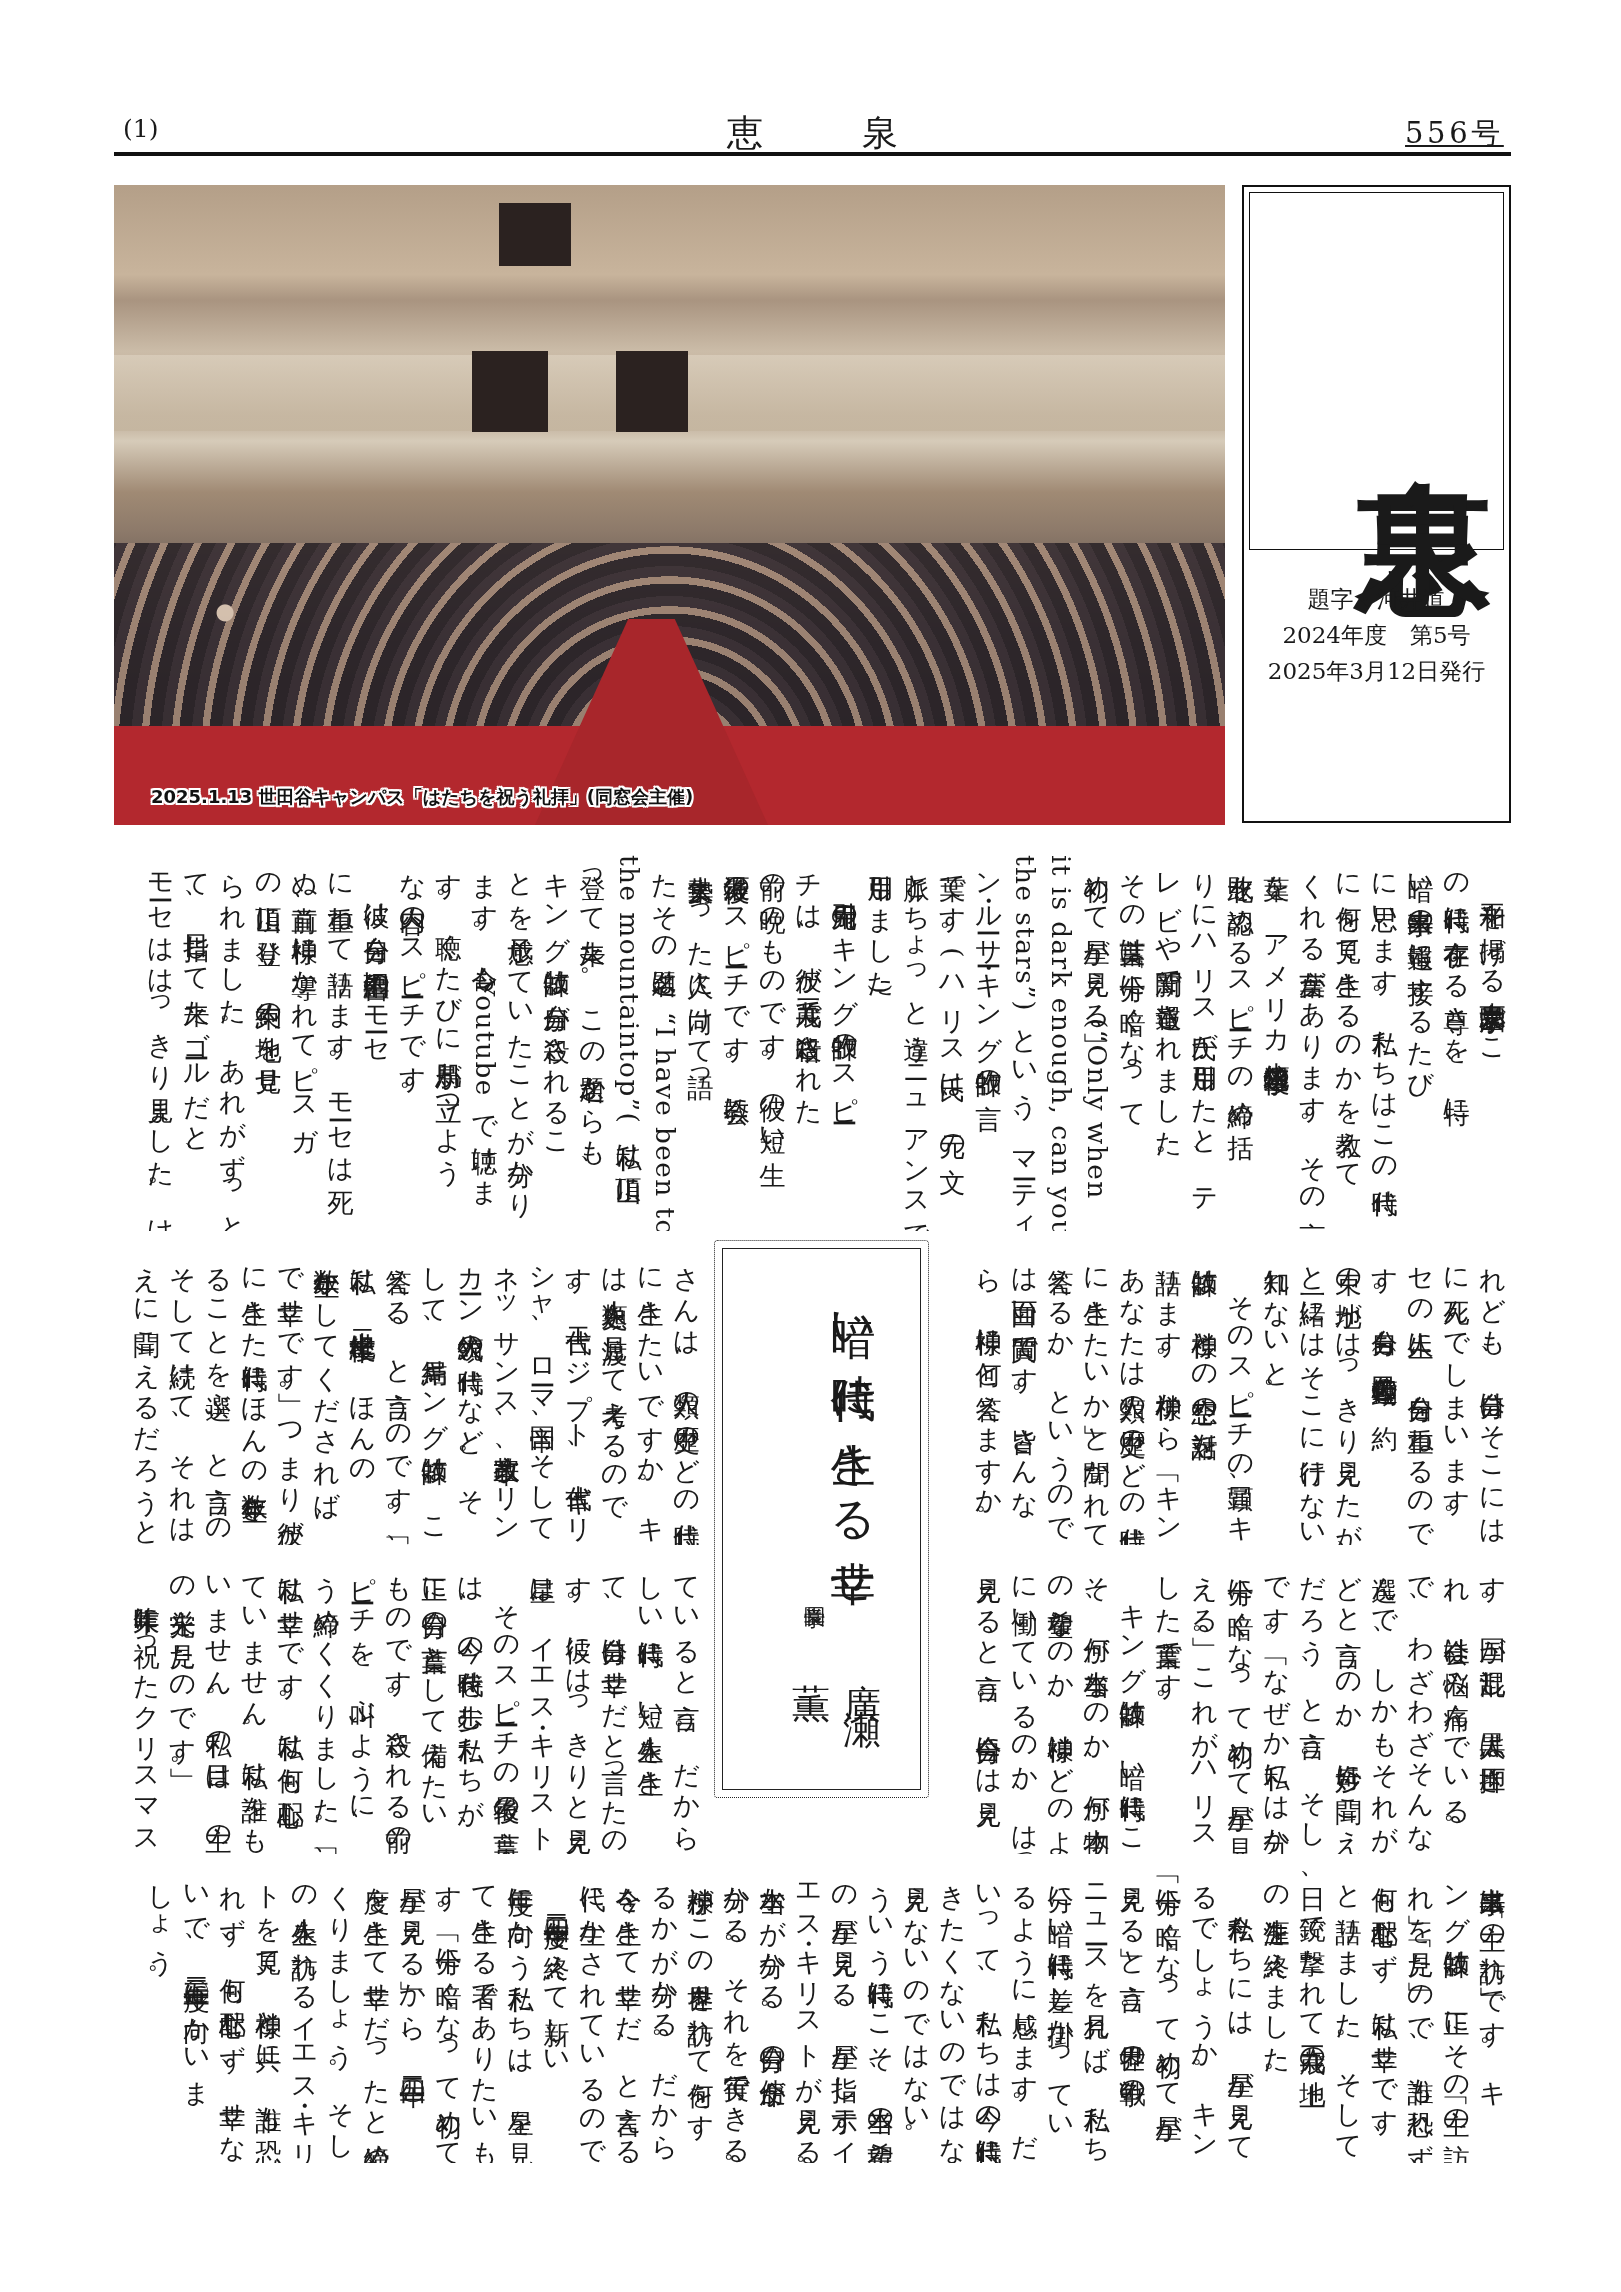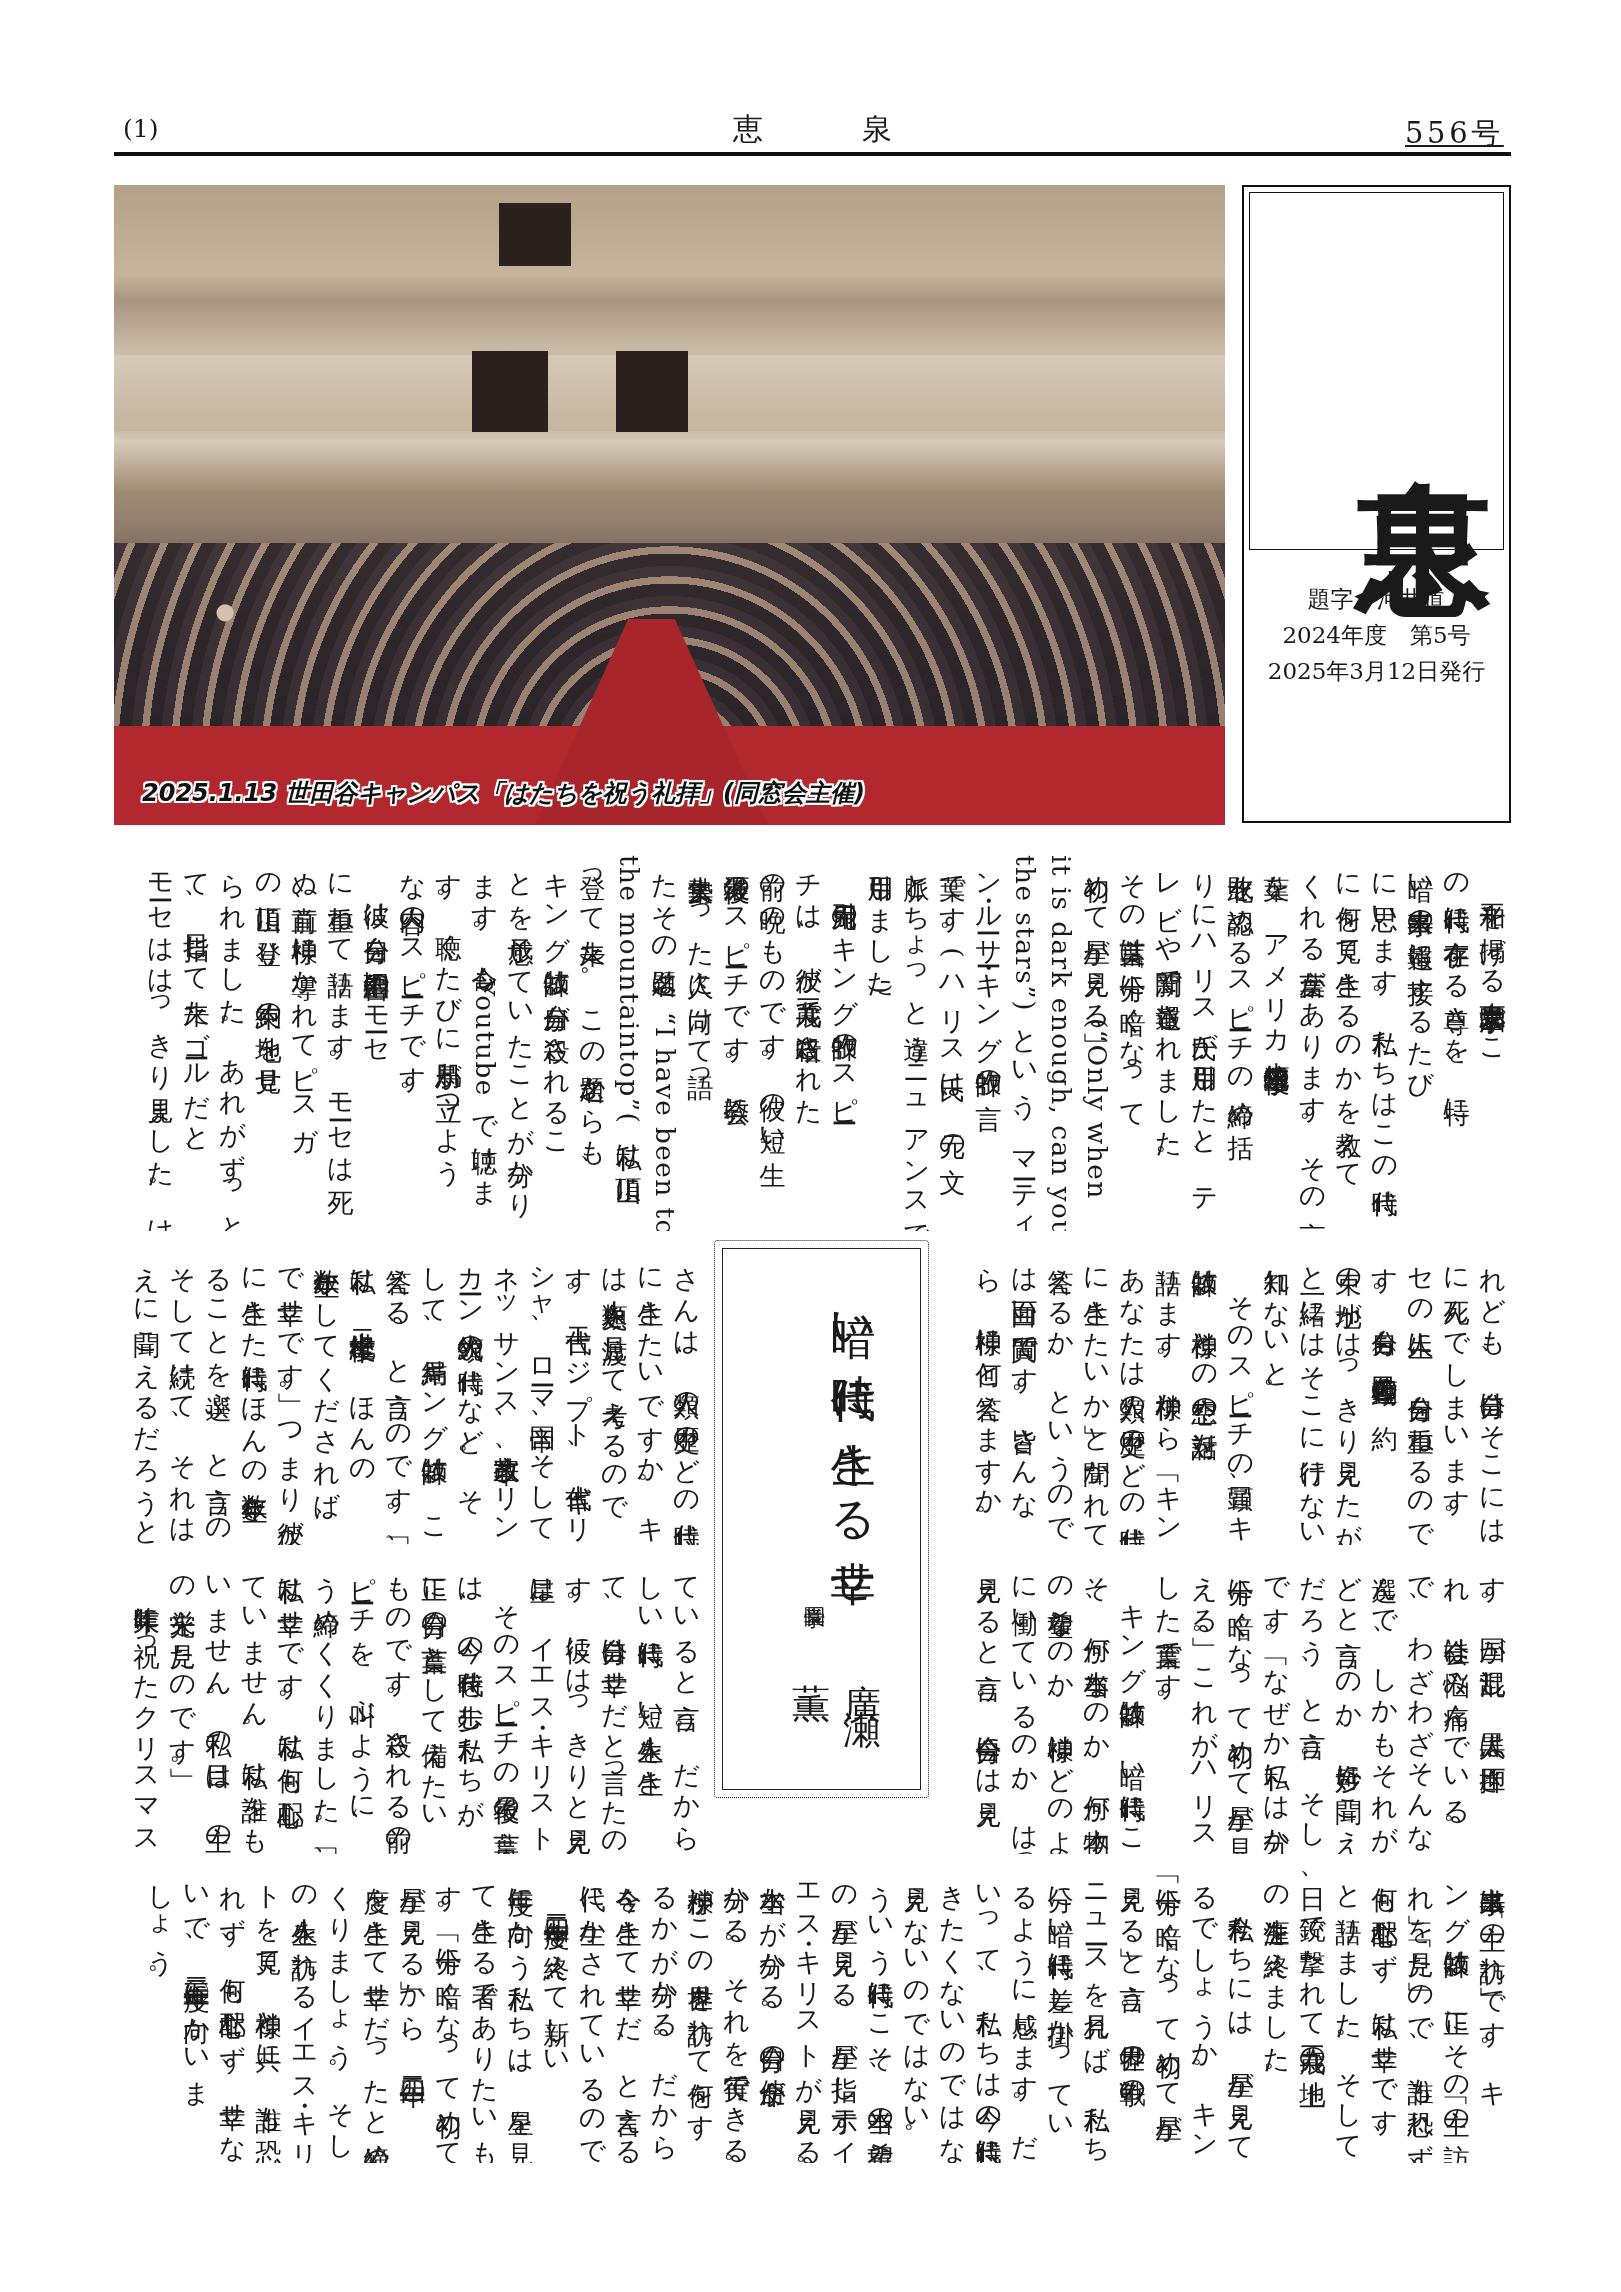--- a/index.html
+++ b/index.html
@@ -2,38 +2,38 @@
 <html style="font-size:14.3px"><head>
 <meta charset="utf-8">
 <style>
   html, body { margin:0; padding:0; background:#ffffff; }
   body { width:1621px; height:2293px; position:relative; overflow:hidden;
          font-family:"DejaVu Serif","Liberation Serif",serif; color:#1a1a1a; }
 
   
   .hdr { position:absolute; left:114px; top:107px; width:1397px; height:45px; }
   .hdr .page { position:absolute; left:9px; top:7.2px; font-size:25px; }
-  .hdr .title { position:absolute; left:0; right:0; top:1.8px; text-align:center; font-size:30px; letter-spacing:99px; padding-left:99px; }
+  .hdr .title { position:absolute; left:0; right:0; top:1.8px; text-align:center; font-size:36px; letter-spacing:99px; padding-left:99px; }
   .hdr .issue { position:absolute; right:7.2px; top:7.2px; font-size:29px; letter-spacing:3.6px;text-decoration:underline; }
   .hdr-rule { position:absolute; left:114px; top:152px; width:1397px; height:3.6px; background:#111; }
 
   
   .photo { position:absolute; left:114px; top:185px; width:1111px; height:640px; overflow:hidden;
            background:linear-gradient(#b49f88 0%, #c8b49c 14%, #a99480 18%, #cbbca8 26%, #b9a690 36%, #d6cbb9 40%, #a08a74 48%, #8d7a6a 54%, #6b5c56 62%, #3d3638 72%, #2a2528 84%, #9e2a2e 90%, #b8262c 100%); }
   .photo .balcony { position:absolute; left:0; right:0; top:170px; height:76px; background:linear-gradient(#d9cdbb,#c4b59f); opacity:.85; }
   .photo .door { position:absolute; background:#2b2220; }
   .photo .crowd { position:absolute; left:0; right:0; top:358px; height:233px;
       background:
        radial-gradient(circle at 10% 30%, #e2cdb9 0 8px, transparent 9px),
        repeating-radial-gradient(circle at 50% 100%, #2c2529 0 12.5px, #a58a78 12.5px 19.7px, #3a3035 19.7px 30px);
       opacity:.9; }
   .photo .carpet { position:absolute; left:0; right:0; bottom:0; height:99px; background:#b3282e; }
   .photo .aisle { position:absolute; left:421px; bottom:0; width:233px; height:206px; background:#a8262b; clip-path:polygon(40% 0,60% 0,100% 100%,0 100%); }
-  .caption { position:absolute; left:28px; bottom:16px; font-family:"DejaVu Sans","Liberation Sans",sans-serif; font-weight:bold;
-      font-size:24px; color:#111; text-shadow:-1.8px -1.8px 0 #fff, 1.8px -1.8px 0 #fff, -1.8px 1.8px 0 #fff, 1.8px 1.8px 0 #fff, 0 1.8px 0 #fff, 0 -1.8px 0 #fff, 1.8px 0 0 #fff, -1.8px 0 0 #fff;font-style:italic; }
+  .caption { position:absolute; left:37px; bottom:16px; font-family:"DejaVu Sans","Liberation Sans",sans-serif; font-weight:bold;
+      font-size:18px; color:#111; text-shadow:-1.8px -1.8px 0 #fff, 1.8px -1.8px 0 #fff, -1.8px 1.8px 0 #fff, 1.8px 1.8px 0 #fff, 0 1.8px 0 #fff, 0 -1.8px 0 #fff, 1.8px 0 0 #fff, -1.8px 0 0 #fff; }
 
   
   .mast { position:absolute; left:1242px; top:185px; width:269px; height:638px; border:2.7px solid #111; box-sizing:border-box;padding-left:12px; }
   .mast .inner { position:absolute; left:5.4px; top:5.4px; right:5.4px; height:356px; border:1.3px solid #111; }
   .mast .calli { position:absolute; left:0; right:0; top:27px; text-align:center; font-size:134px; line-height:152px;
                  font-family:"DejaVu Serif",serif; font-weight:bold; writing-mode:vertical-rl; height:304px; margin:0 auto; }
   .mast .meta { position:absolute; left:0; right:0; top:394px; text-align:center; font-size:23px; line-height:36px; }
 
   
   .band { position:absolute; writing-mode:vertical-rl; font-size:26.4px; line-height:36px; letter-spacing:1.4px;

